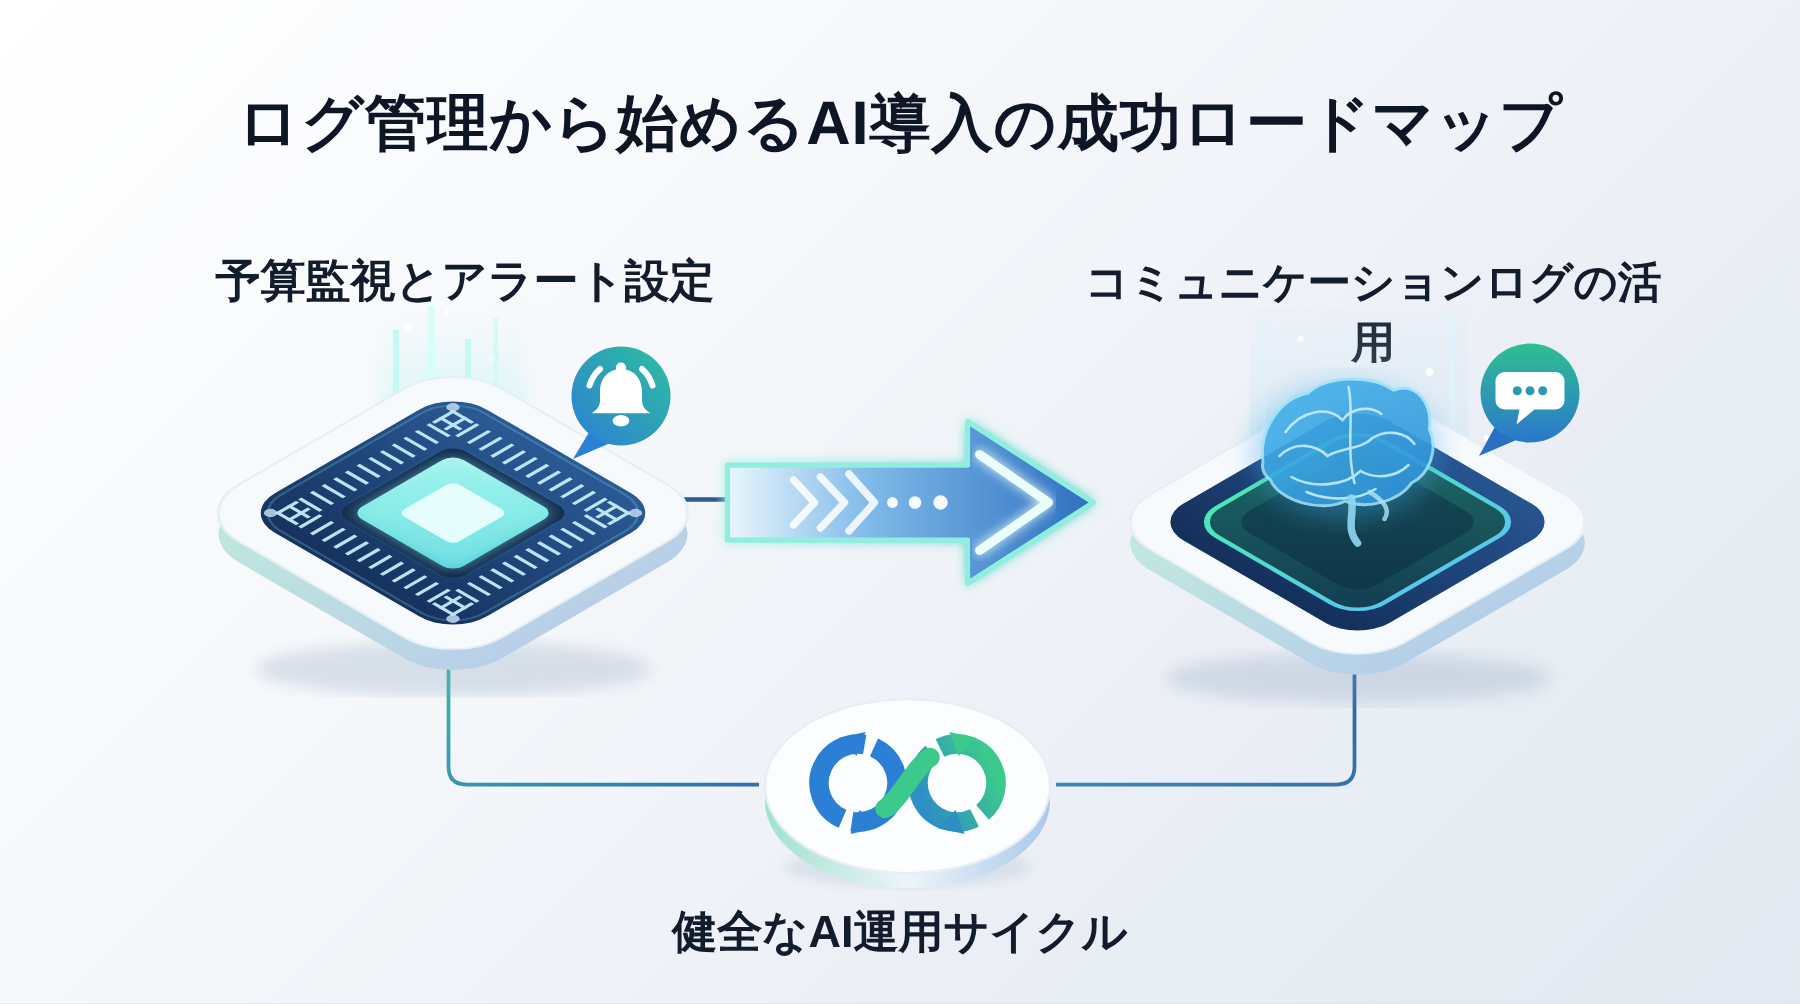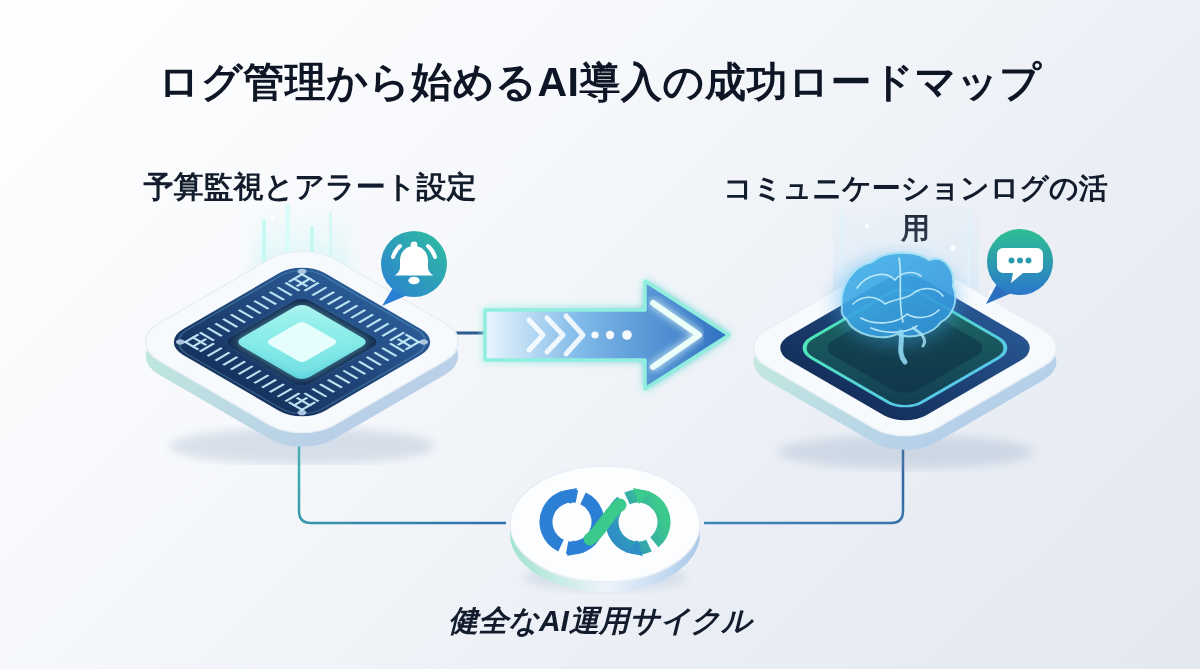--- a/index.html
+++ b/index.html
@@ -8,21 +8,21 @@
     background:linear-gradient(135deg,#ffffff 0%,#f6f8fb 35%,#e9edf4 75%,#e4e9f1 100%);
     font-family:"Liberation Sans","DejaVu Sans",sans-serif;color:#0e1626;
   }
   .title{
     position:absolute;top:55px;left:0;width:1200px;text-align:center;
     font-size:41px;font-weight:800;letter-spacing:.5px;color:#0e1626;
   }
   .node-label{position:absolute;text-align:center;font-weight:800;color:#131c2c;}
   .label-left{top:167px;left:110px;width:400px;font-size:30px;text-align:center;}
   .label-right{top:169px;left:713px;width:405px;font-size:29px;}
-  .label-bottom{top:601px;left:400px;width:400px;font-size:30px;font-style:italic;}
+  .label-bottom{top:601px;left:400px;width:400px;font-size:30px;}
   .layer{position:absolute;}
   .lines{left:0;top:0;z-index:1;}
   .art{z-index:2;}
 </style>
 </head>
 <body>
 
 <div class="stage">
 
   <div class="title">ログ管理から始めるAI導入の成功ロードマップ</div>

